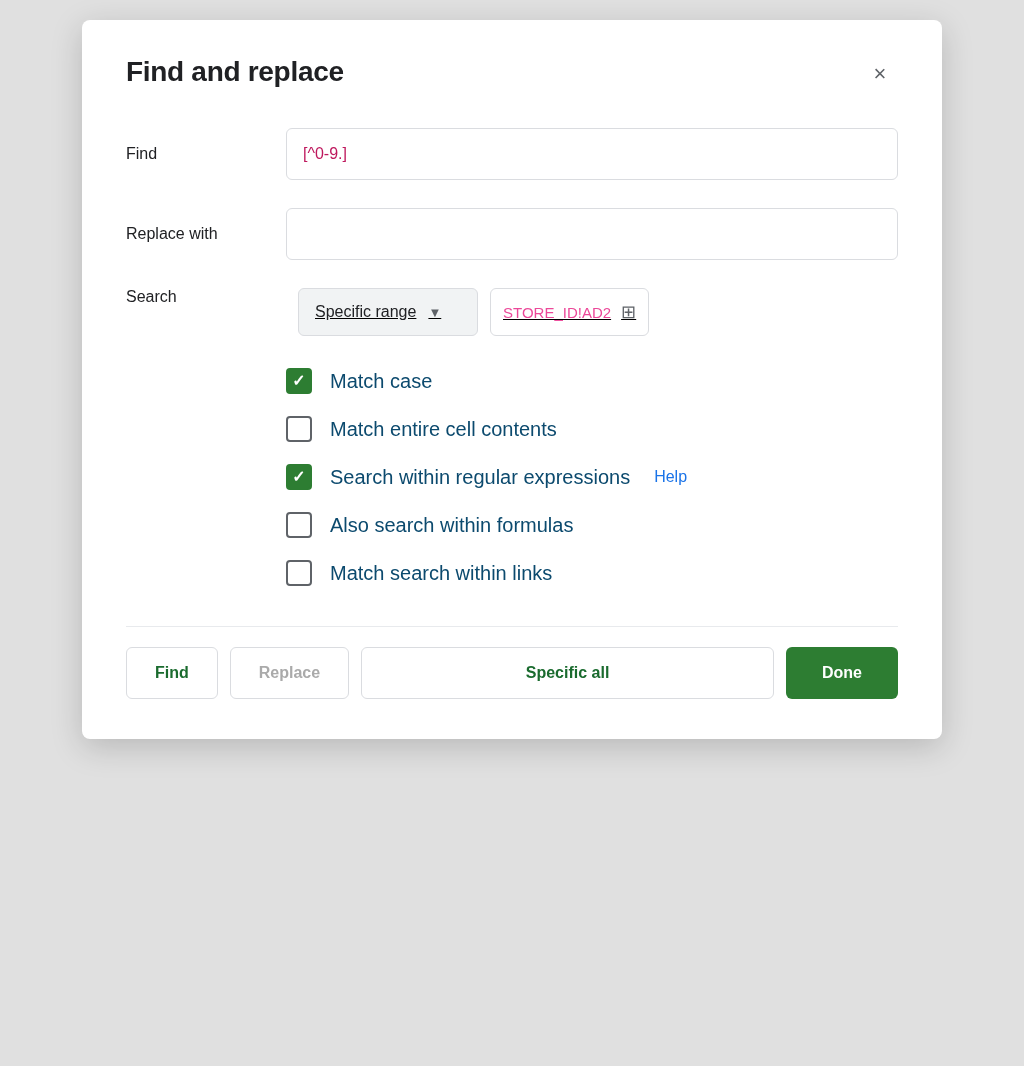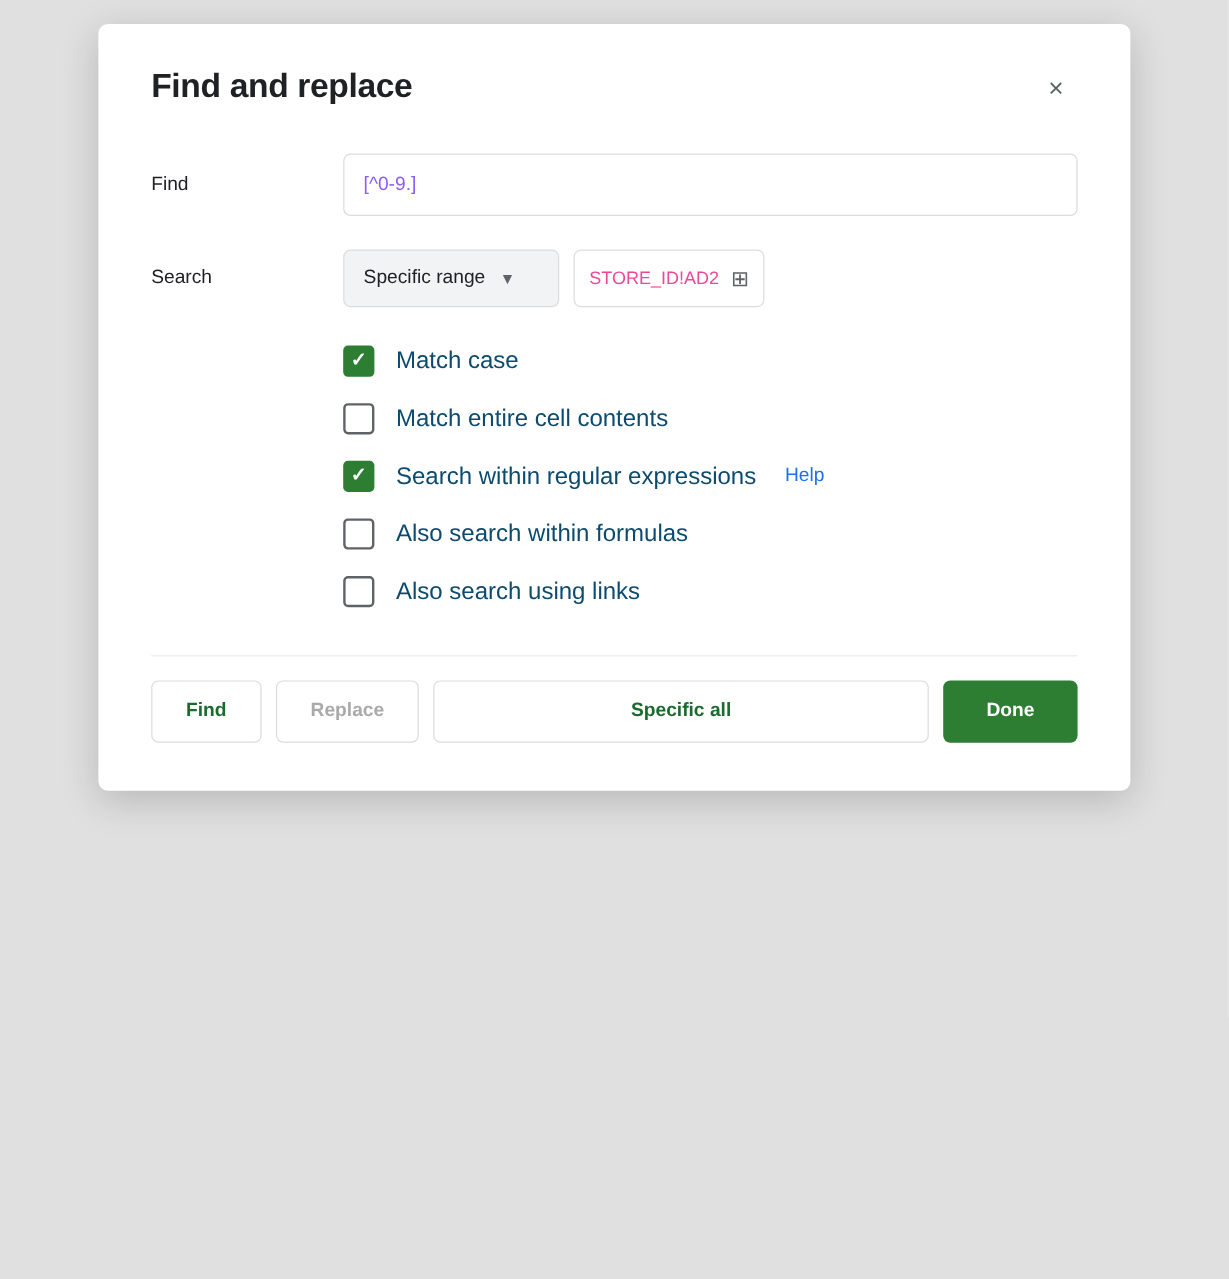--- a/index.html
+++ b/index.html
@@ -77,41 +77,42 @@
       flex-shrink: 0;
     }
 
     .form-input {
       flex: 1;
       height: 52px;
       border: 1.5px solid #dadce0;
       border-radius: 6px;
       padding: 0 16px;
       font-size: 16px;
-      color: #8b5cf6;
+      color: #be185d;
       outline: none;
     }
 
     .search-row {
       display: flex;
-      align-items: center;
       margin-bottom: 32px;
+      gap: 12px;
     }
 
     .search-label {
       font-size: 16px;
       color: #202124;
       width: 160px;
       flex-shrink: 0;
     }
 
     .search-controls {
       display: flex;
       align-items: center;
       gap: 12px;
+      text-decoration: underline;
     }
 
     .dropdown-button {
       display: flex;
       align-items: center;
       gap: 8px;
       height: 48px;
       padding: 0 16px;
       border: 1.5px solid #dadce0;
       border-radius: 6px;
@@ -259,20 +260,24 @@
     <div class="dialog-header">
       <h1 class="dialog-title">Find and replace</h1>
       <button class="close-button">×</button>
     </div>
 
     <div class="form-row">
       <label class="form-label">Find</label>
       <input class="form-input" type="text" value="[^0-9.]" style="">
     </div>
 
+    <div class="form-row">
+      <label class="form-label">Replace with</label>
+      <input class="form-input" type="text" value="" style="">
+    </div>
 
     <div class="search-row">
       <label class="search-label">Search</label>
       <div class="search-controls">
         <button class="dropdown-button">
           <span>Specific range</span>
           <span class="dropdown-arrow">▼</span>
         </button>
         <div class="range-input-container">
           <span class="range-text">STORE_ID!AD2</span>
@@ -306,21 +311,21 @@
 
       <div class="checkbox-row">
         <div class="checkbox-wrapper">
         </div>
         <span class="checkbox-label">Also search within formulas</span>
       </div>
 
       <div class="checkbox-row">
         <div class="checkbox-wrapper">
         </div>
-        <span class="checkbox-label">Also search using links</span>
+        <span class="checkbox-label">Match search within links</span>
       </div>
 
     </div>
 
     <div class="dialog-footer">
       <button class="btn-outlined">Find</button>
       <button class="btn-outlined disabled" style="color:#aaa;text-align:right;">Replace</button>
       <button class="btn-replace-all">Specific all</button>
       <button class="btn-done">Done</button>
     </div>

